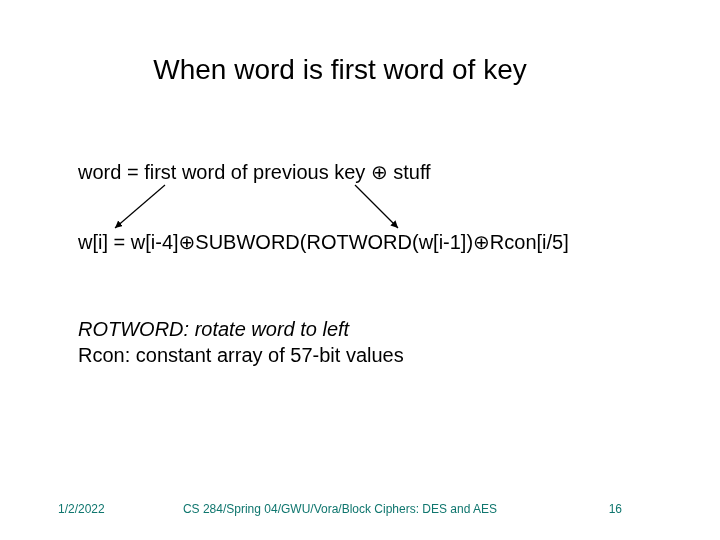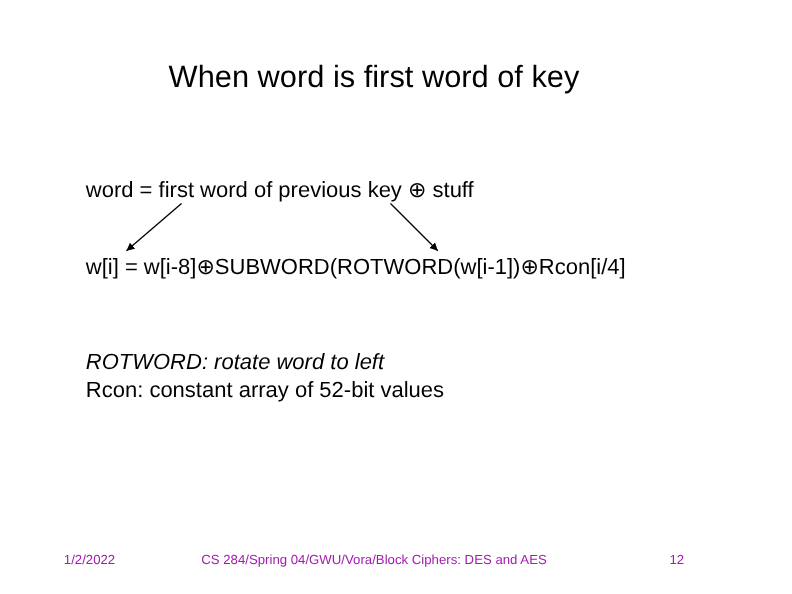--- a/index.html
+++ b/index.html
@@ -36,21 +36,21 @@
   }
   .line1 { top: 160px; }
   .line-formula { top: 230px; }
   .line-sub { top: 292px; }
   .line-rot { top: 318px; font-style: italic; }
   .line-rcon { top: 344px; }
   .footer {
     position: absolute;
     bottom: 24px;
     font-size: 12px;
-    color: #a21caf;
+    color: #0f766e;
   }
   .footer-left { left: 58px; }
   .footer-center { left: 0; width: 100%; text-align: center; }
   .footer-right { right: 58px; }
   svg.arrows {
     position: absolute;
     top: 0;
     left: 0;
     width: 720px;
     height: 540px;
@@ -69,22 +69,22 @@
   <svg class="arrows">
     <defs>
       <marker id="arrowhead" markerWidth="8" markerHeight="8" refX="6" refY="3" orient="auto">
         <path d="M0,0 L6,3 L0,6 Z" fill="#000"></path>
       </marker>
     </defs>
     <line x1="165" y1="185" x2="115" y2="228" stroke="#000" stroke-width="1.2" marker-end="url(#arrowhead)"></line>
     <line x1="355" y1="185" x2="398" y2="228" stroke="#000" stroke-width="1.2" marker-end="url(#arrowhead)"></line>
   </svg>
 
-  <div class="body-text line-formula">w[i] = w[i-8]⊕SUBWORD(ROTWORD(w[i-1])⊕Rcon[i/4]</div>
+  <div class="body-text line-formula">w[i] = w[i-4]⊕SUBWORD(ROTWORD(w[i-1])⊕Rcon[i/5]</div>
 
   <div class="body-text line-rot">ROTWORD: rotate word to left</div>
-  <div class="body-text line-rcon">Rcon: constant array of 52-bit values</div>
+  <div class="body-text line-rcon">Rcon: constant array of 57-bit values</div>
 
   <div class="footer footer-left">1/2/2022</div>
   <div class="footer footer-center">CS 284/Spring 04/GWU/Vora/Block Ciphers: DES and AES</div>
-  <div class="footer footer-right">12</div>
+  <div class="footer footer-right">16</div>
 
 </div>
 
 </body></html>

